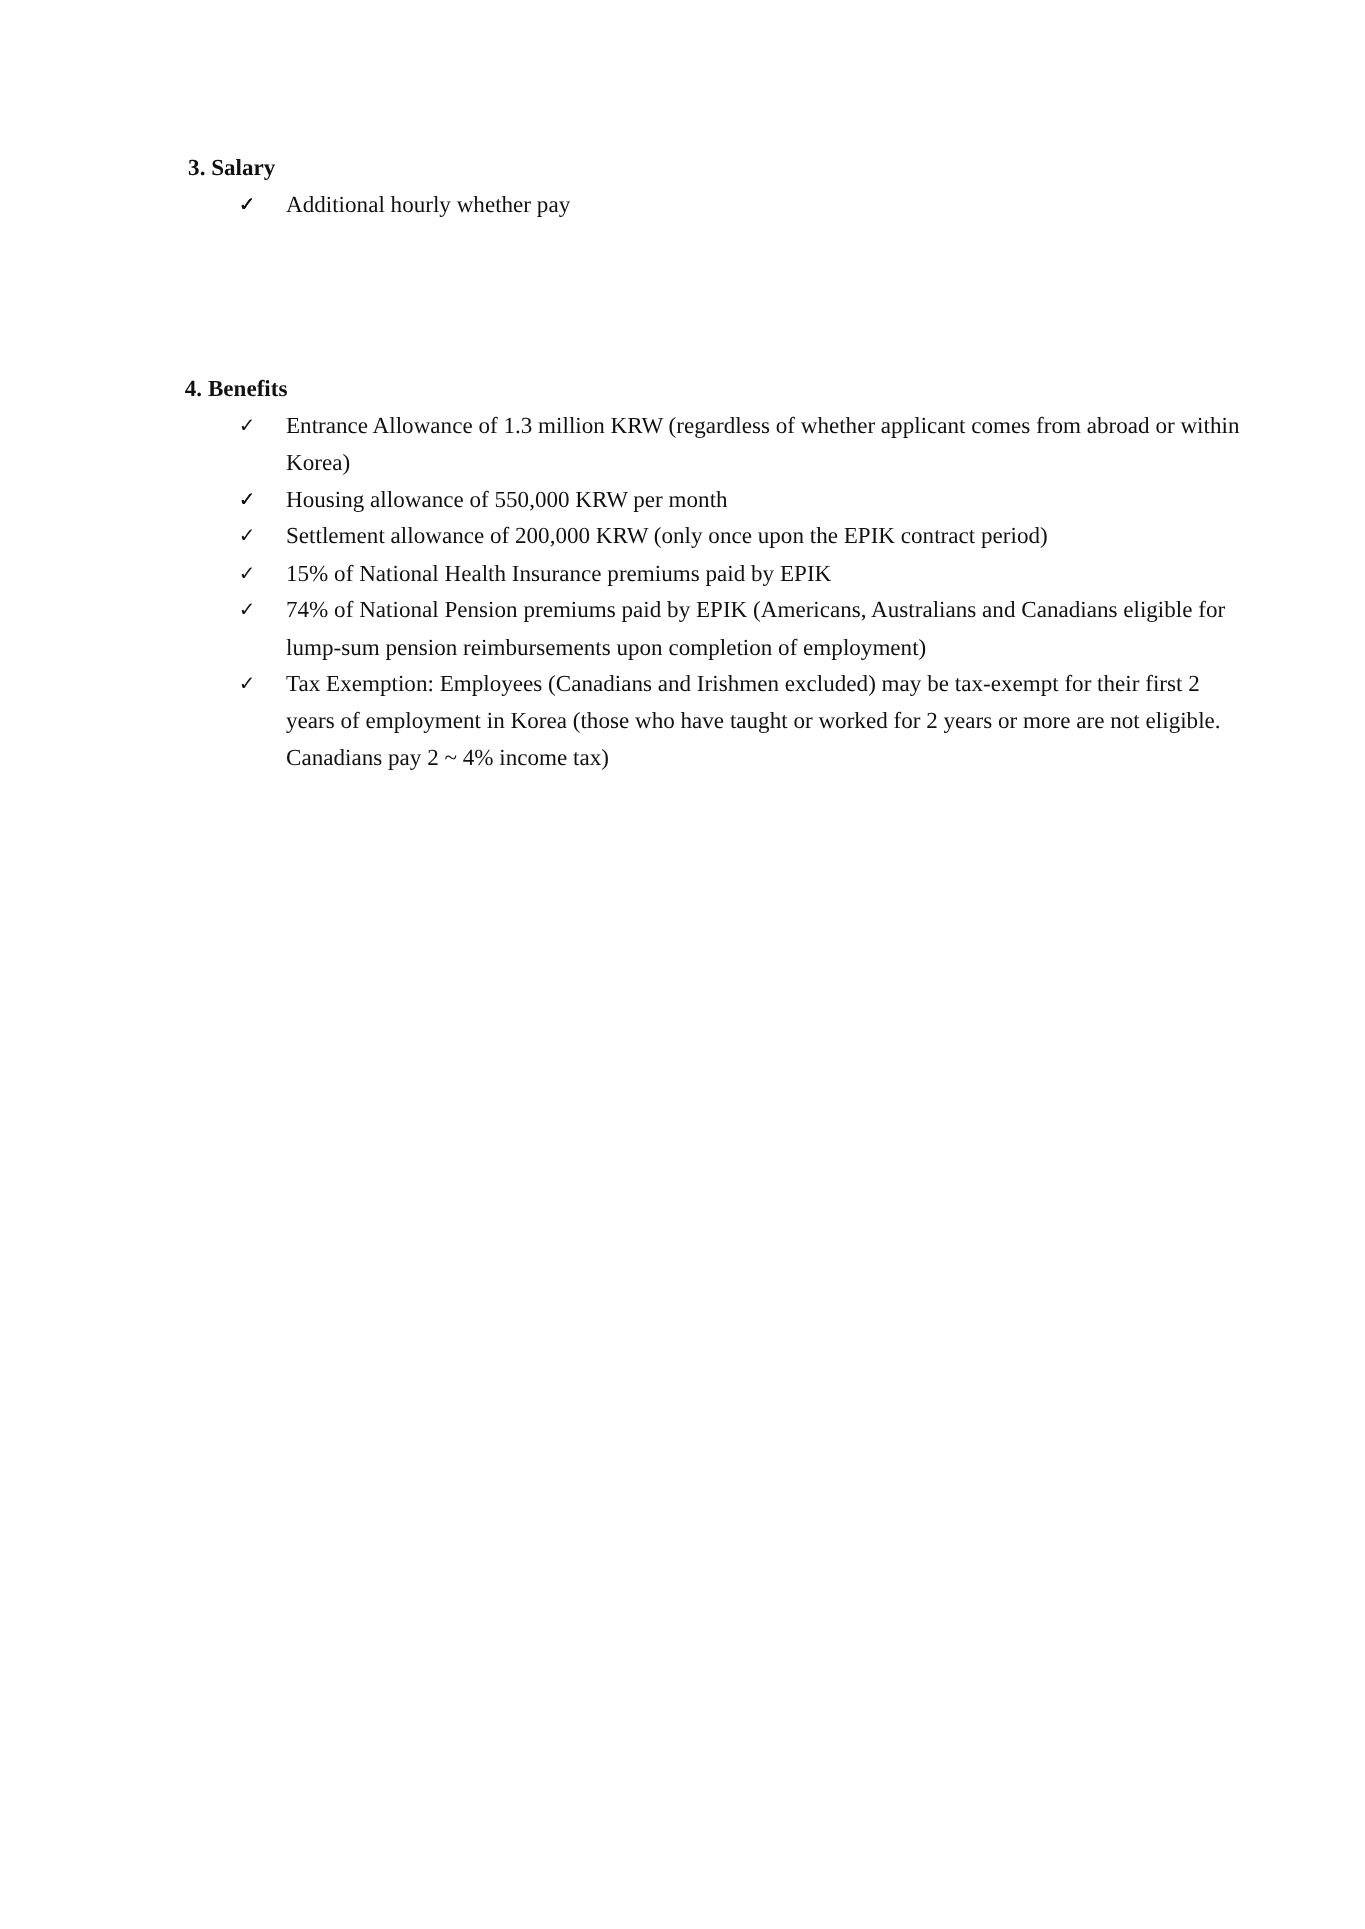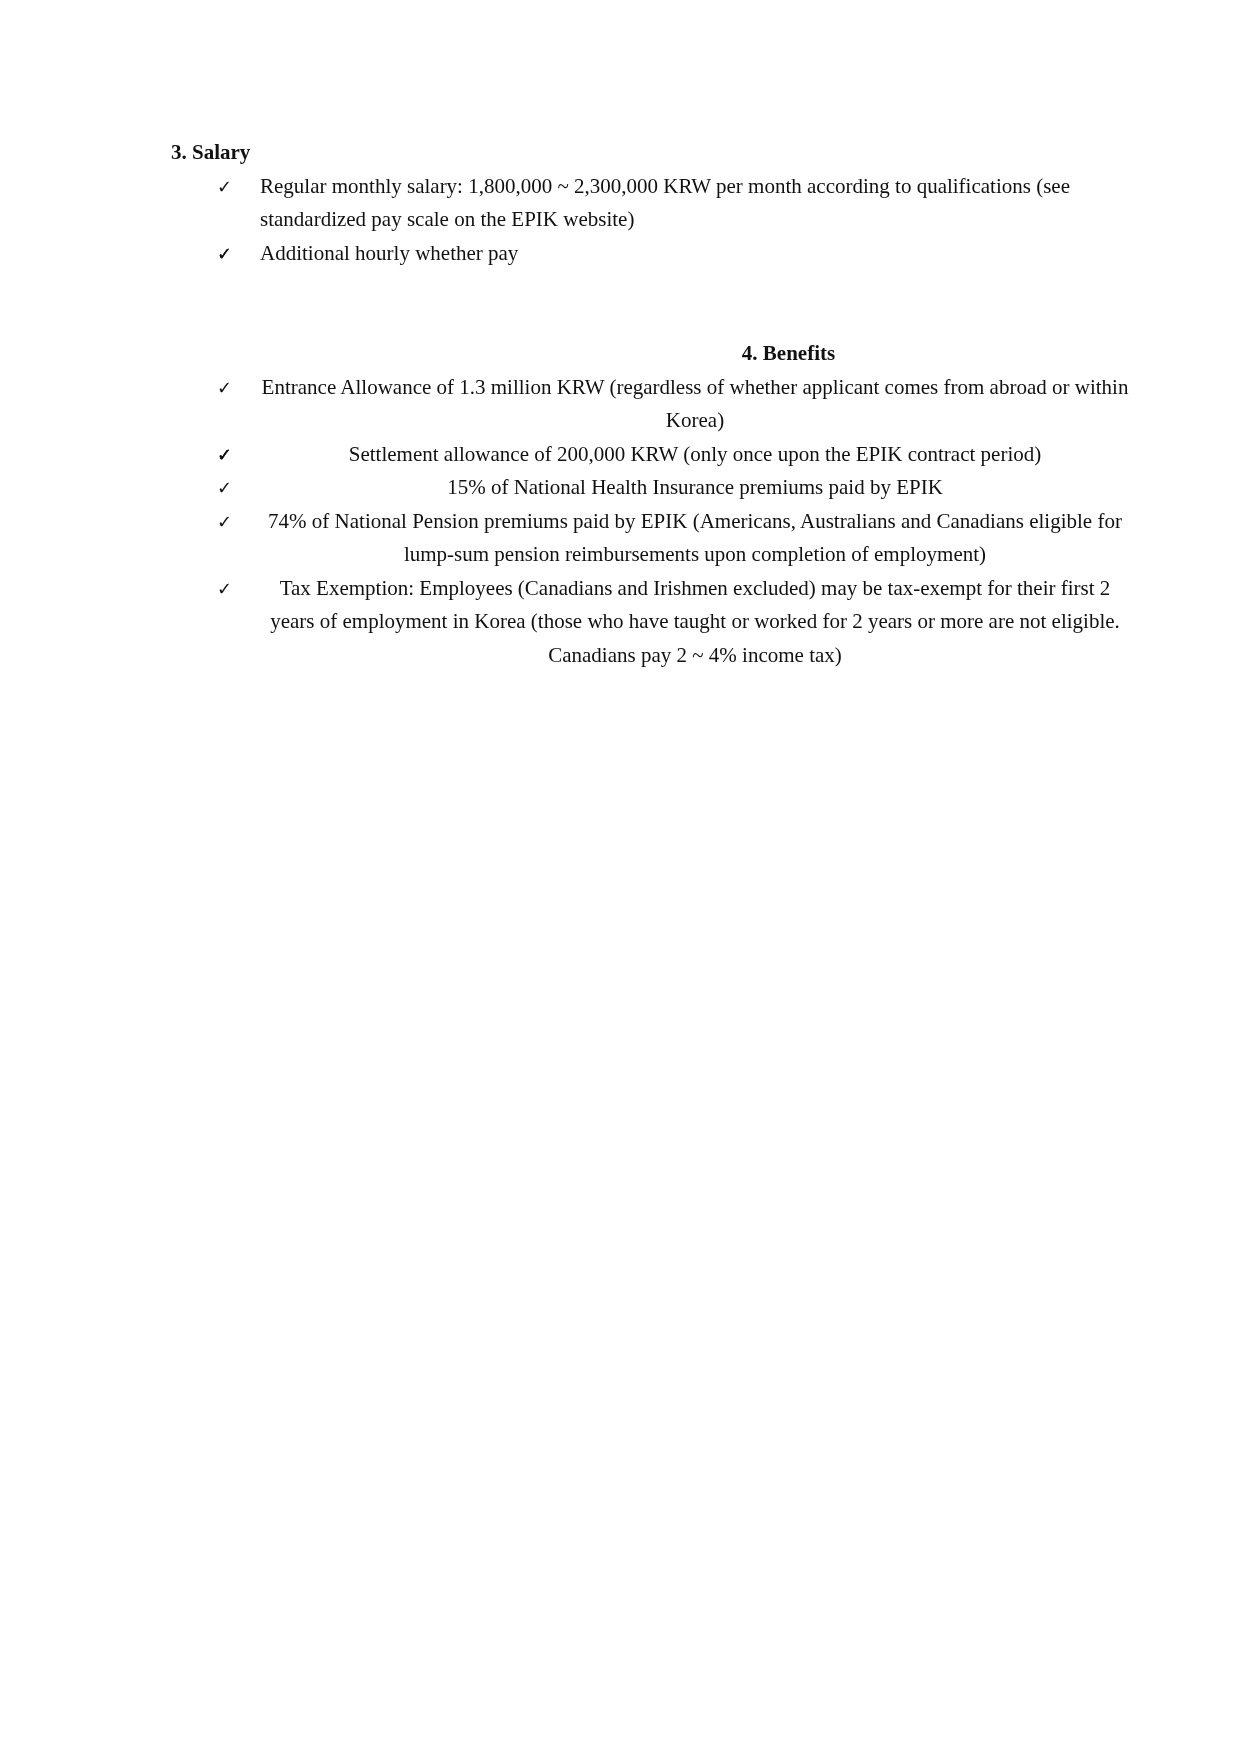--- a/index.html
+++ b/index.html
@@ -21,21 +21,21 @@
       top: 0;
       width: 1241px;
       height: 1754px;
     }
     .section {
       position: absolute;
       left: 0;
       width: 1241px;
     }
     .section-salary { top: 136px; }
-    .section-benefits { top: 337px; text-align: center; }
+    .section-benefits { top: 337px; }
     .heading {
       position: relative;
       font-weight: bold;
       font-size: 21px;
       line-height: 33.5px;
       height: 33.5px;
       white-space: nowrap;
     }
     .section-salary .heading { left: 171px; }
     .section-benefits .heading { left: 168px; }
@@ -64,21 +64,20 @@
 </head>
 <body>
 
 <div class="page">
 
   <div class="section section-salary">
     <div class="heading">3. Salary</div>
     <ul class="checklist">
       <li>
         <span class="check">✓</span>
-        <span>Regular monthly salary: 1,800,000 ~ 2,300,000 KRW per month according to qualifications (see standardized pay scale on the EPIK website)</span>
       </li>
       <li>
         <span class="check">✓</span>
       </li>
       <li>
         <span class="check">✓</span>
         <span>Additional hourly whether pay</span>
       </li>
     </ul>
   </div>
@@ -88,20 +87,21 @@
     <ul class="checklist">
       <li>
         <span class="check">✓</span>
         <span>Entrance Allowance of 1.3 million KRW (regardless of whether applicant comes from abroad or within Korea)</span>
       </li>
       <li>
         <span class="check">✓</span>
       </li>
       <li>
         <span class="check">✓</span>
+        <span>Housing allowance of 550,000 KRW per month</span>
       </li>
       <li>
         <span class="check">✓</span>
         <span>Settlement allowance of 200,000 KRW (only once upon the EPIK contract period)</span>
       </li>
       <li>
         <span class="check">✓</span>
         <span>15% of National Health Insurance premiums paid by EPIK</span>
       </li>
       <li>

